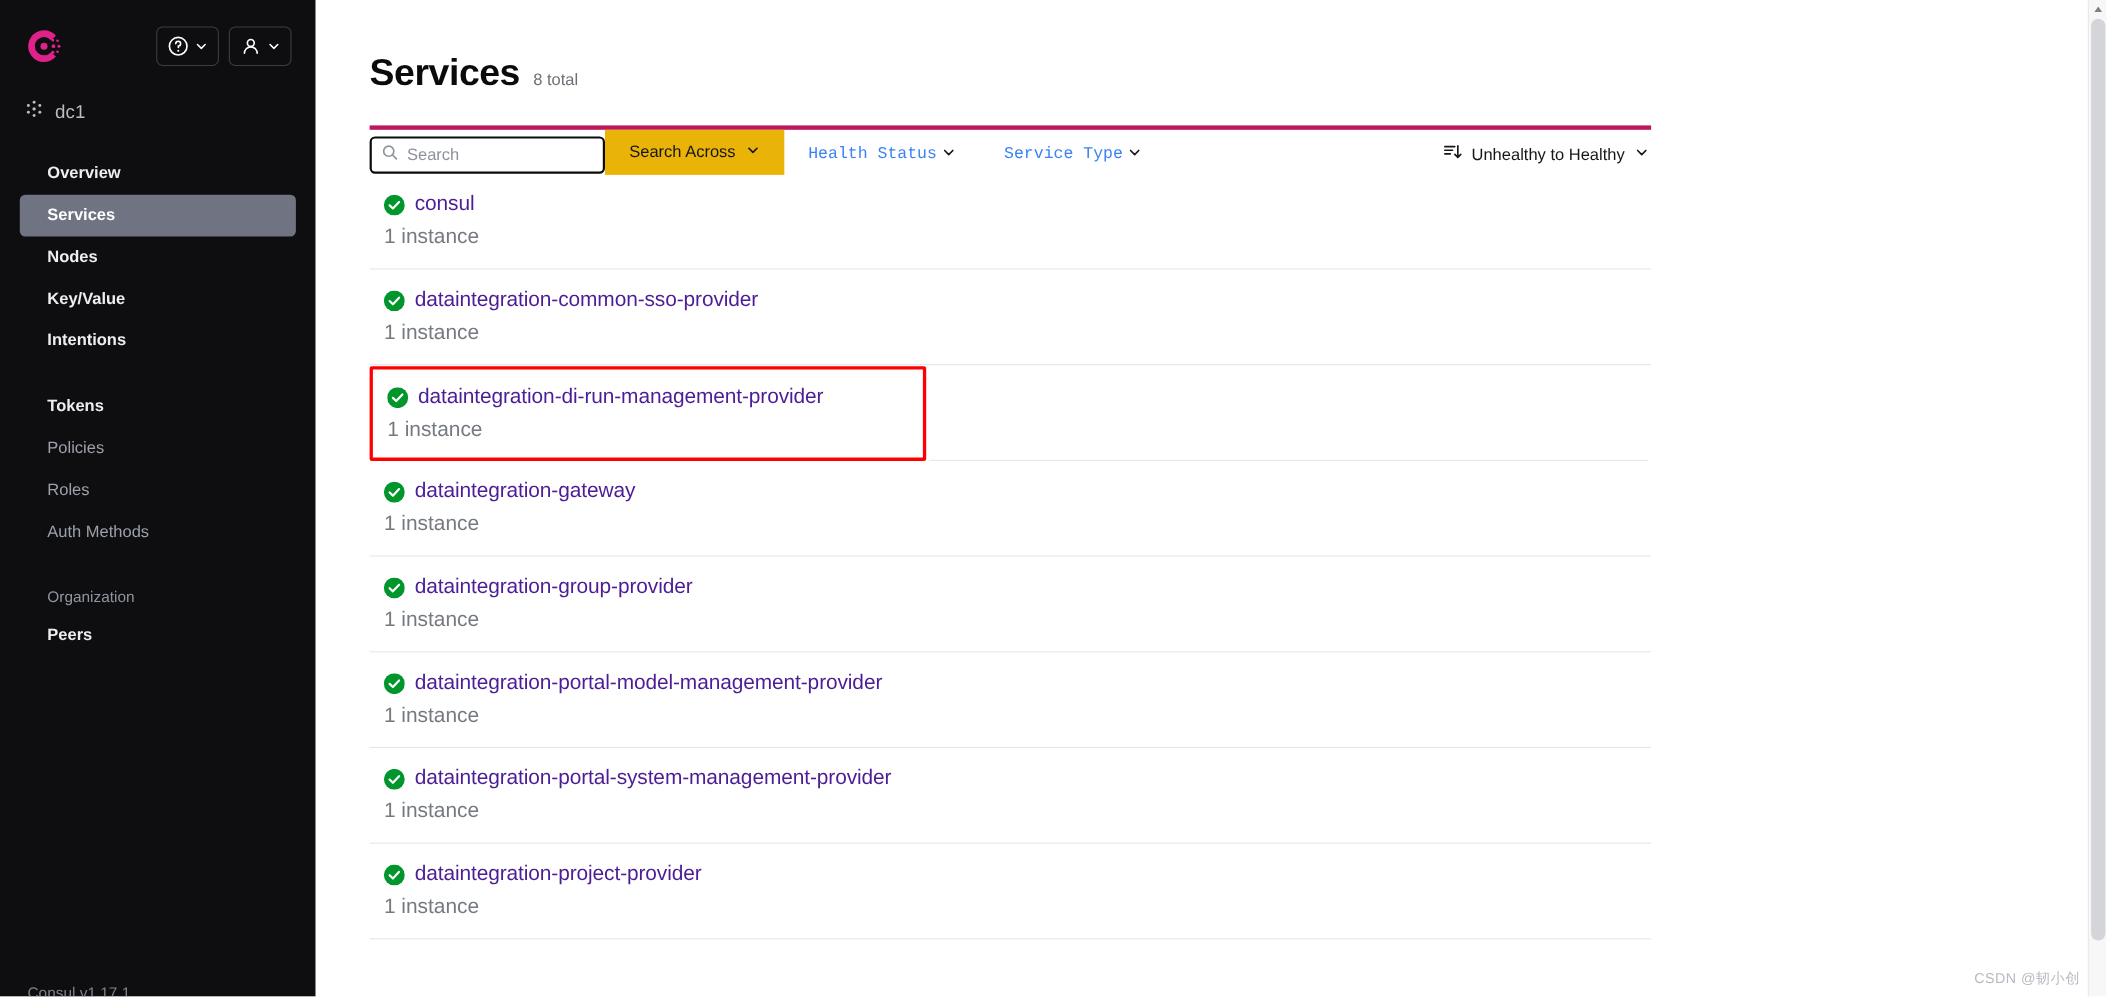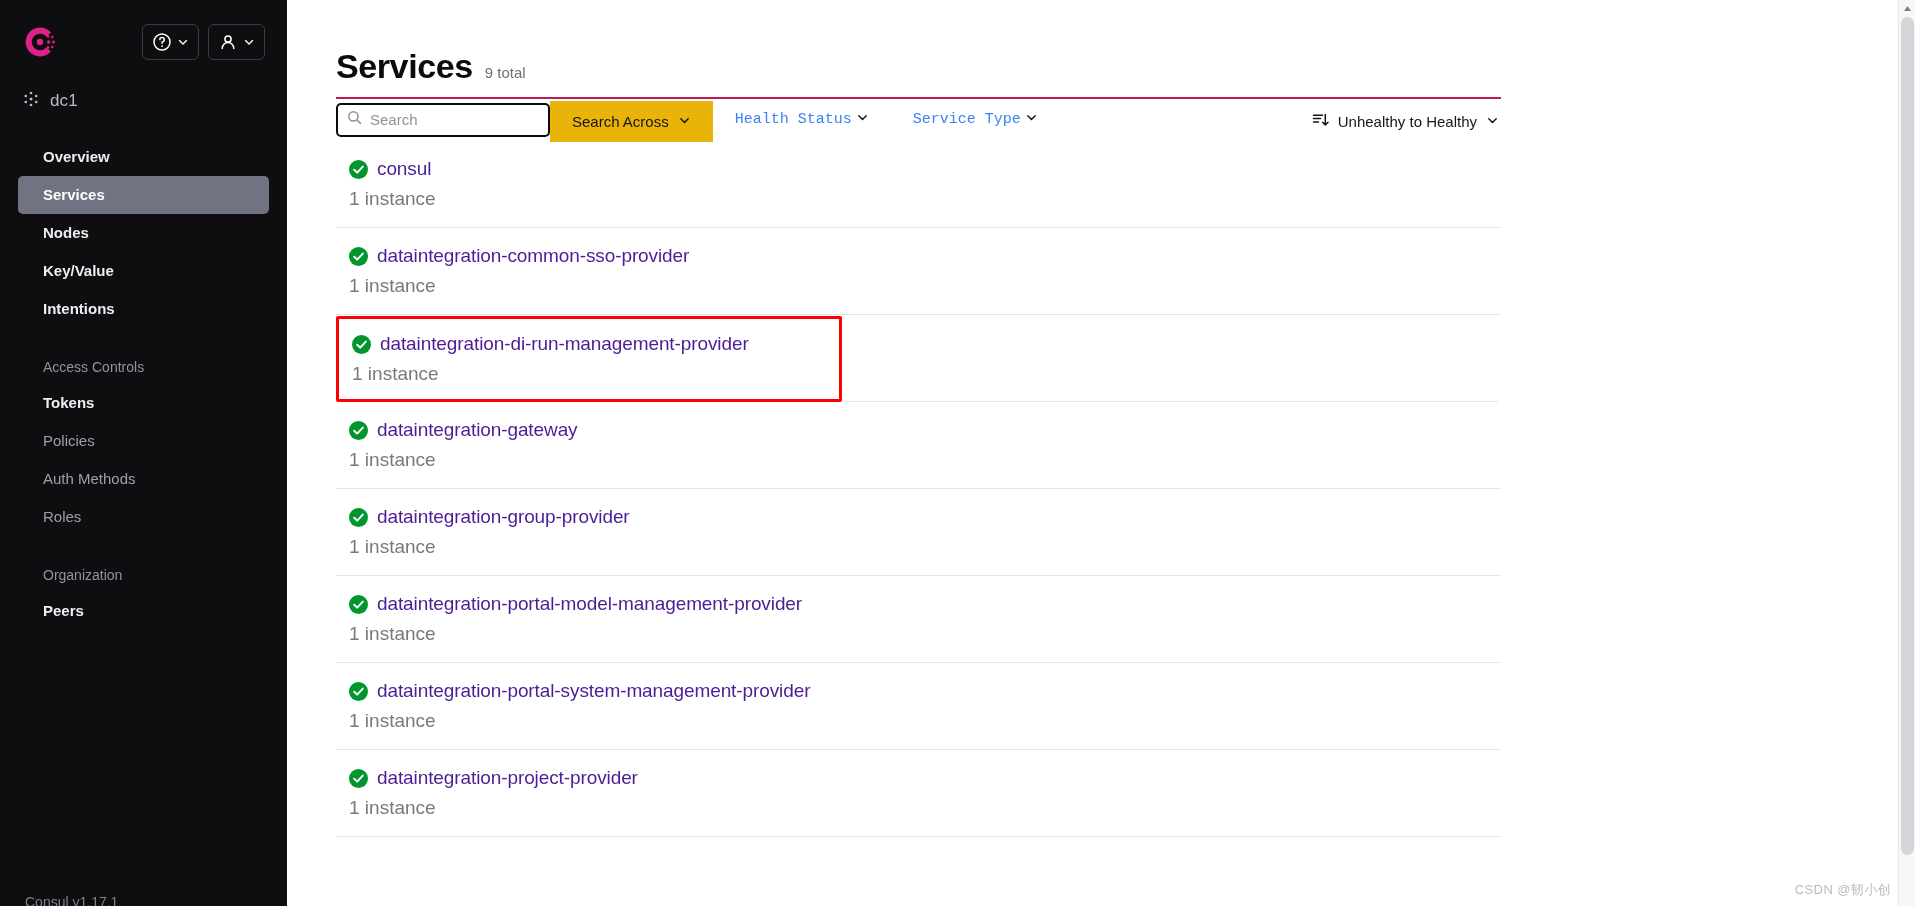--- a/index.html
+++ b/index.html
@@ -136,24 +136,24 @@
     font-weight: 700;
     color: #0b0b0d;
     letter-spacing: -.4px;
   }
   .page-total {
     font-size: 15px;
     color: #6b7076;
   }
 
   .toolbar {
-    margin-top: 11px;
-    border-top: 2px solid #be185d;
-    display: flex;
-    align-items: flex-end;
+    margin-top: 28px;
+    border-top: 4px solid #be185d;
+    display: flex;
+    align-items: flex-start;
     height: 45px;
     position: relative;
     width: 1165px;
   }
 
   .search-wrap {
     display: flex;
     align-items: center;
     height: 45px;
   }
@@ -373,40 +373,39 @@
 
     <nav class="nav">
       <div class="nav-item strong">Overview</div>
       <div class="nav-item active">Services</div>
       <div class="nav-item strong">Nodes</div>
       <div class="nav-item strong">Key/Value</div>
       <div class="nav-item strong">Intentions</div>
 
       <div class="nav-gap"></div>
 
-      <div class="nav-section">Access Controls</div>
       <div class="nav-item strong">Tokens</div>
       <div class="nav-item dim">Policies</div>
+      <div class="nav-item dim">Roles</div>
       <div class="nav-item dim">Auth Methods</div>
-      <div class="nav-item dim">Roles</div>
 
       <div class="nav-gap"></div>
 
       <div class="nav-section">Organization</div>
       <div class="nav-item strong">Peers</div>
     </nav>
 
     <div class="version">Consul v1.17.1</div>
   </aside>
 
   <main class="main">
 
     <div class="page-head">
       <h1 class="page-title">Services</h1>
-      <span class="page-total">9 total</span>
+      <span class="page-total">8 total</span>
     </div>
 
     <div class="toolbar">
 
       <div class="search-wrap">
         <div class="search-box">
           <span>
             <svg width="15" height="15" viewBox="0 0 15 15">
               <circle cx="6.4" cy="6.4" r="4.6" fill="none" stroke="#8d929b" stroke-width="1.5"></circle>
               <path d="M9.9 9.9 13.4 13.4" stroke="#8d929b" stroke-width="1.5" stroke-linecap="round"></path>

